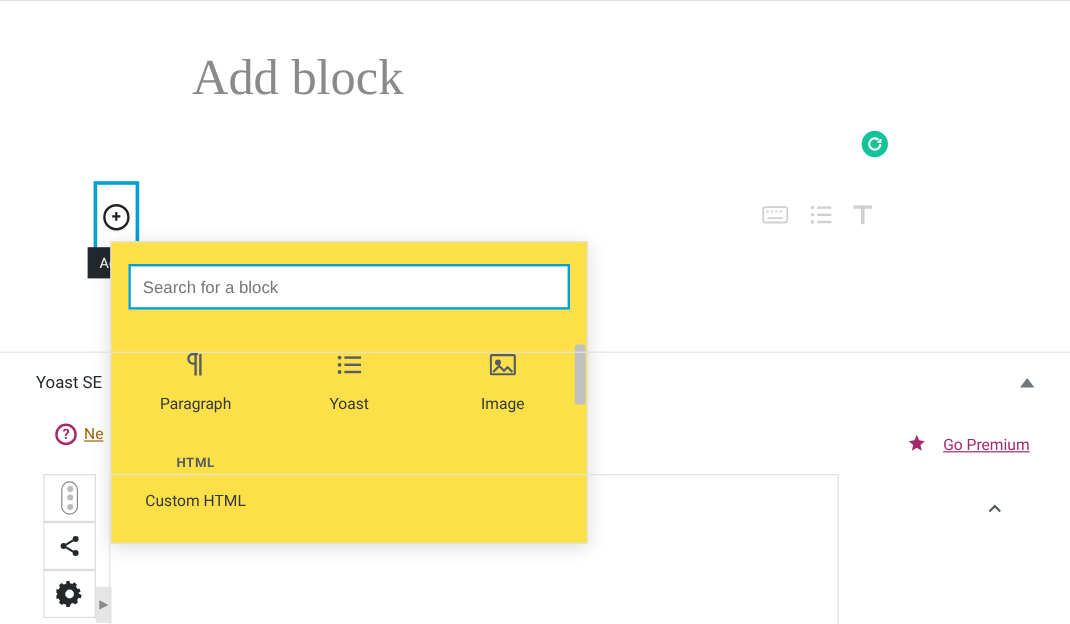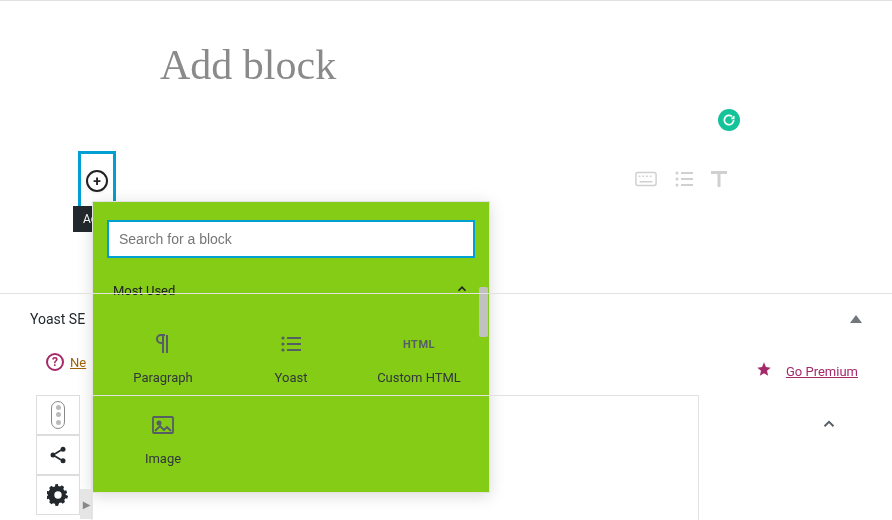--- a/index.html
+++ b/index.html
@@ -6,21 +6,21 @@
   body { font-family: -apple-system, BlinkMacSystemFont, "Segoe UI", Roboto, sans-serif; background: #fff; width: 892px; height: 520px; overflow: hidden; position: relative; border-top: 1px solid #e2e2e2; }
   .editor { position: relative; padding: 40px 0 0 0; }
   .title { font-family: Georgia, "Times New Roman", serif; font-size: 42px; color: #8a8a8a; font-weight: 400; margin-left: 160px; }
   .grammarly { position: absolute; top: 108px; left: 718px; width: 22px; height: 22px; border-radius: 50%; background: #15c39a; display:flex;align-items:center;justify-content:center;}
   .grammarly svg { display:block;}
   .add-block-btn { position: absolute; top: 150px; left: 78px; width: 38px; height: 60px; border: 3px solid #00a0d2; background:#fff; display:flex;align-items:center;justify-content:center; cursor:pointer; }
   .plus-circle { width: 22px; height: 22px; border: 2px solid #222; border-radius: 50%; display:flex;align-items:center;justify-content:center; font-size:14px; color:#222; font-weight:bold; background:#fff; box-shadow:0 1px 3px rgba(0,0,0,.08);}
   .tooltip { position:absolute; top:205px; left:73px; background:#23282d; color:#fff; font-size:12px; padding:6px 10px; }
   .block-toolbar { position:absolute; top:170px; left:635px; display:flex; gap:18px; align-items:center;}
   .tb-icon { color:#ccc; }
-  .inserter { position:absolute; top:200px; left:92px; width:398px; background:#84cc16; border:1px solid #e2e2e2; box-shadow:0 3px 15px rgba(0,0,0,.15); }
+  .inserter { position:absolute; top:200px; left:92px; width:398px; background:#fde047; border:1px solid #e2e2e2; box-shadow:0 3px 15px rgba(0,0,0,.15); }
   .search-wrap { padding:18px 14px 12px 14px; }
   .search { width:100%; border:2px solid #00a0d2; padding:9px 10px; font-size:14px; outline:none; }
   .search::placeholder{color:#767676;}
   .section-row { padding:12px 20px 10px 20px; display:flex; justify-content:space-between; align-items:center; font-size:13px; color:#222; border-bottom:1px solid transparent; cursor:pointer; }
   .grid { display:grid; grid-template-columns:repeat(3,1fr); padding:12px 6px 8px 6px; }
   .cell { display:flex; flex-direction:column; align-items:center; gap:14px; padding:10px 4px 18px 4px; cursor:pointer; font-size:13px; color:#32373c;}
   .cell .gicon { height:24px; color:#555d66; display:flex; align-items:center; justify-content:center; }
   .scrollbar { position:absolute; top:286px; left:479px; width:9px; height:50px; background:#c1c1c1; border-radius:2px;}
   .divider { position:absolute; top:292px; left:0; width:892px; height:1px; background:#e2e2e2; }
   .yoast-panel { position:absolute; top:300px; left:30px; width:832px; }
@@ -85,28 +85,20 @@
           <rect x="0" y="0" width="16" height="3"></rect>
           <rect x="6.5" y="0" width="3" height="16"></rect>
         </svg>
     </span>
   </div>
 
   <div class="inserter">
     <div class="search-wrap">
       <input class="search" placeholder="Search for a block" style="">
     </div>
-    <div class="section-row">
-      <span>Most Used</span>
-      <span>
-        <svg width="14" height="14" viewBox="0 0 24 24" fill="none" stroke="#222" stroke-width="3">
-            <path d="M6 15l6-6 6 6"></path>
-          </svg>
-      </span>
-    </div>
     <div class="grid">
       <div class="cell">
         <div class="gicon">
           <svg width="20" height="22" viewBox="0 0 20 22" fill="none" stroke="#555d66" stroke-width="2">
               <path d="M12 2H8a4 4 0 0 0 0 8h2"></path>
               <line x1="10" y1="2" x2="10" y2="20"></line>
               <line x1="14" y1="2" x2="14" y2="20"></line>
             </svg>
         </div>
         <span>Paragraph</span>
@@ -118,32 +110,32 @@
               <rect x="6" y="1" width="14" height="2"></rect>
               <circle cx="2" cy="8" r="1.6"></circle>
               <rect x="6" y="7" width="14" height="2"></rect>
               <circle cx="2" cy="14" r="1.6"></circle>
               <rect x="6" y="13" width="14" height="2"></rect>
             </svg>
         </div>
         <span>Yoast</span>
       </div>
       <div class="cell">
-        <div class="gicon" style="font-size:11px;font-weight:bold;letter-spacing:0.5px;color:#555d66;">HTML</div>
-        <span>Custom HTML</span>
-      </div>
-      <div class="cell">
         <div class="gicon">
           <svg width="22" height="18" viewBox="0 0 22 18" fill="none" stroke="#555d66" stroke-width="1.8">
               <rect x="1" y="1" width="20" height="16" rx="1"></rect>
               <circle cx="7" cy="7" r="1.6" fill="#555d66"></circle>
               <path d="M3 15l5-5 4 4 3-3 4 4"></path>
             </svg>
         </div>
         <span>Image</span>
+      </div>
+      <div class="cell">
+        <div class="gicon" style="font-size:11px;font-weight:bold;letter-spacing:0.5px;color:#555d66;">HTML</div>
+        <span>Custom HTML</span>
       </div>
     </div>
   </div>
   <div class="scrollbar"></div>
 </div>
 
 <div class="divider"></div>
 
 <div class="yoast-panel">
   <div class="yoast-head">

